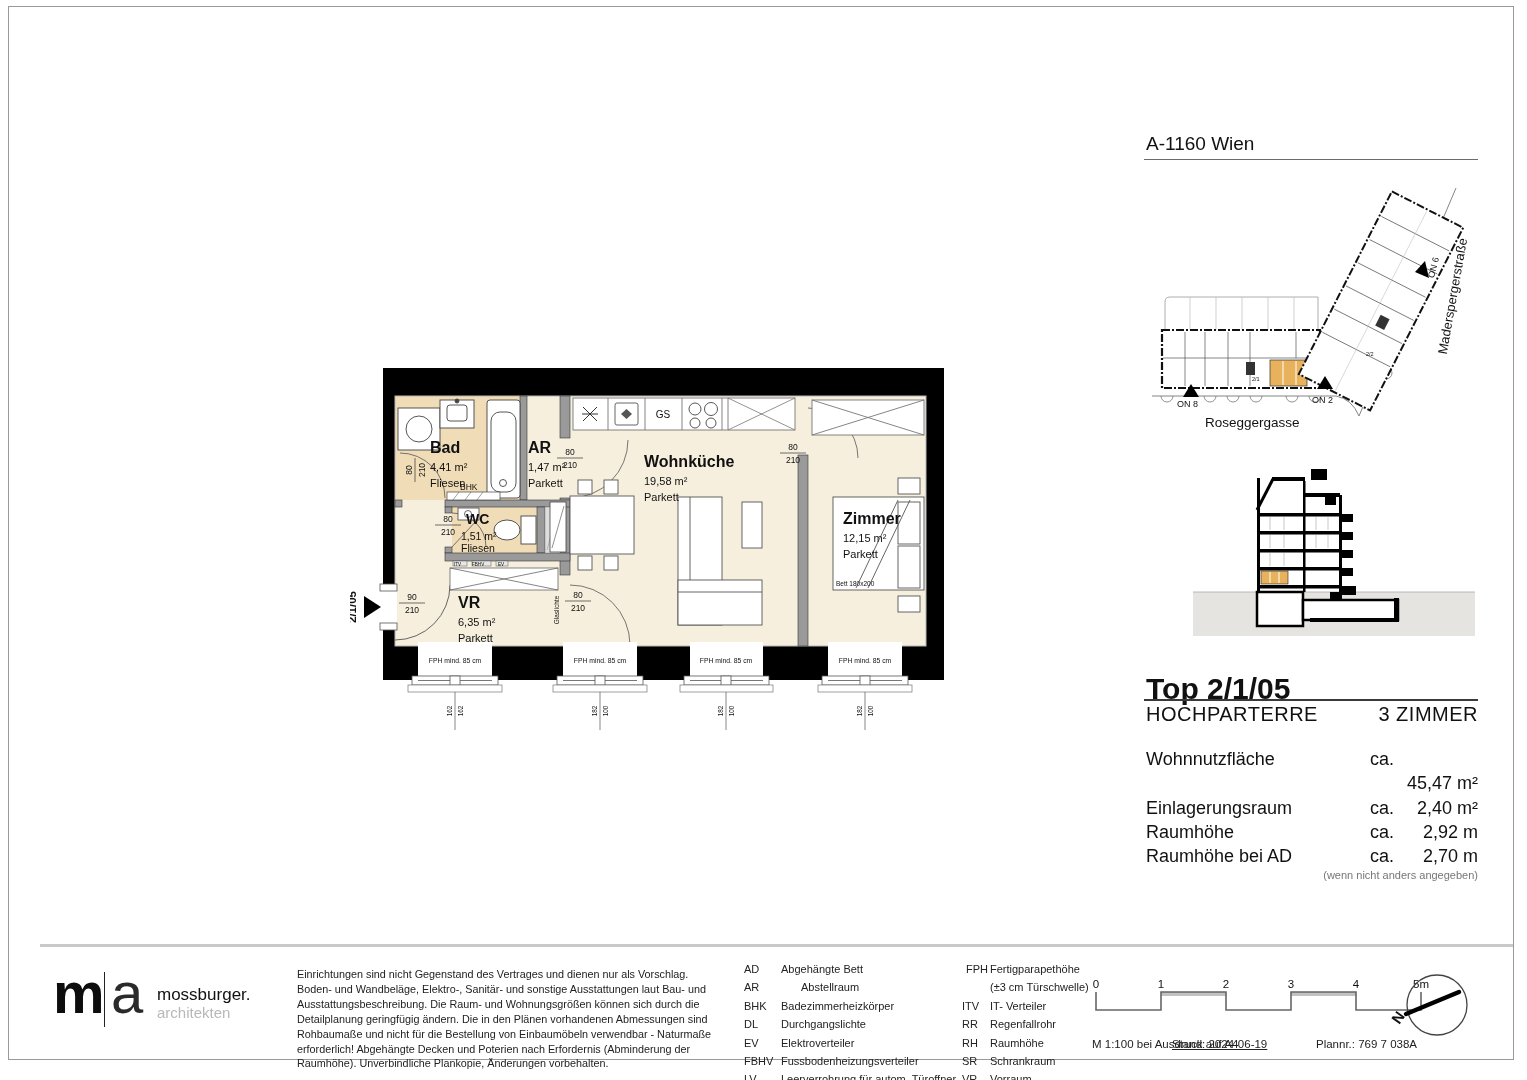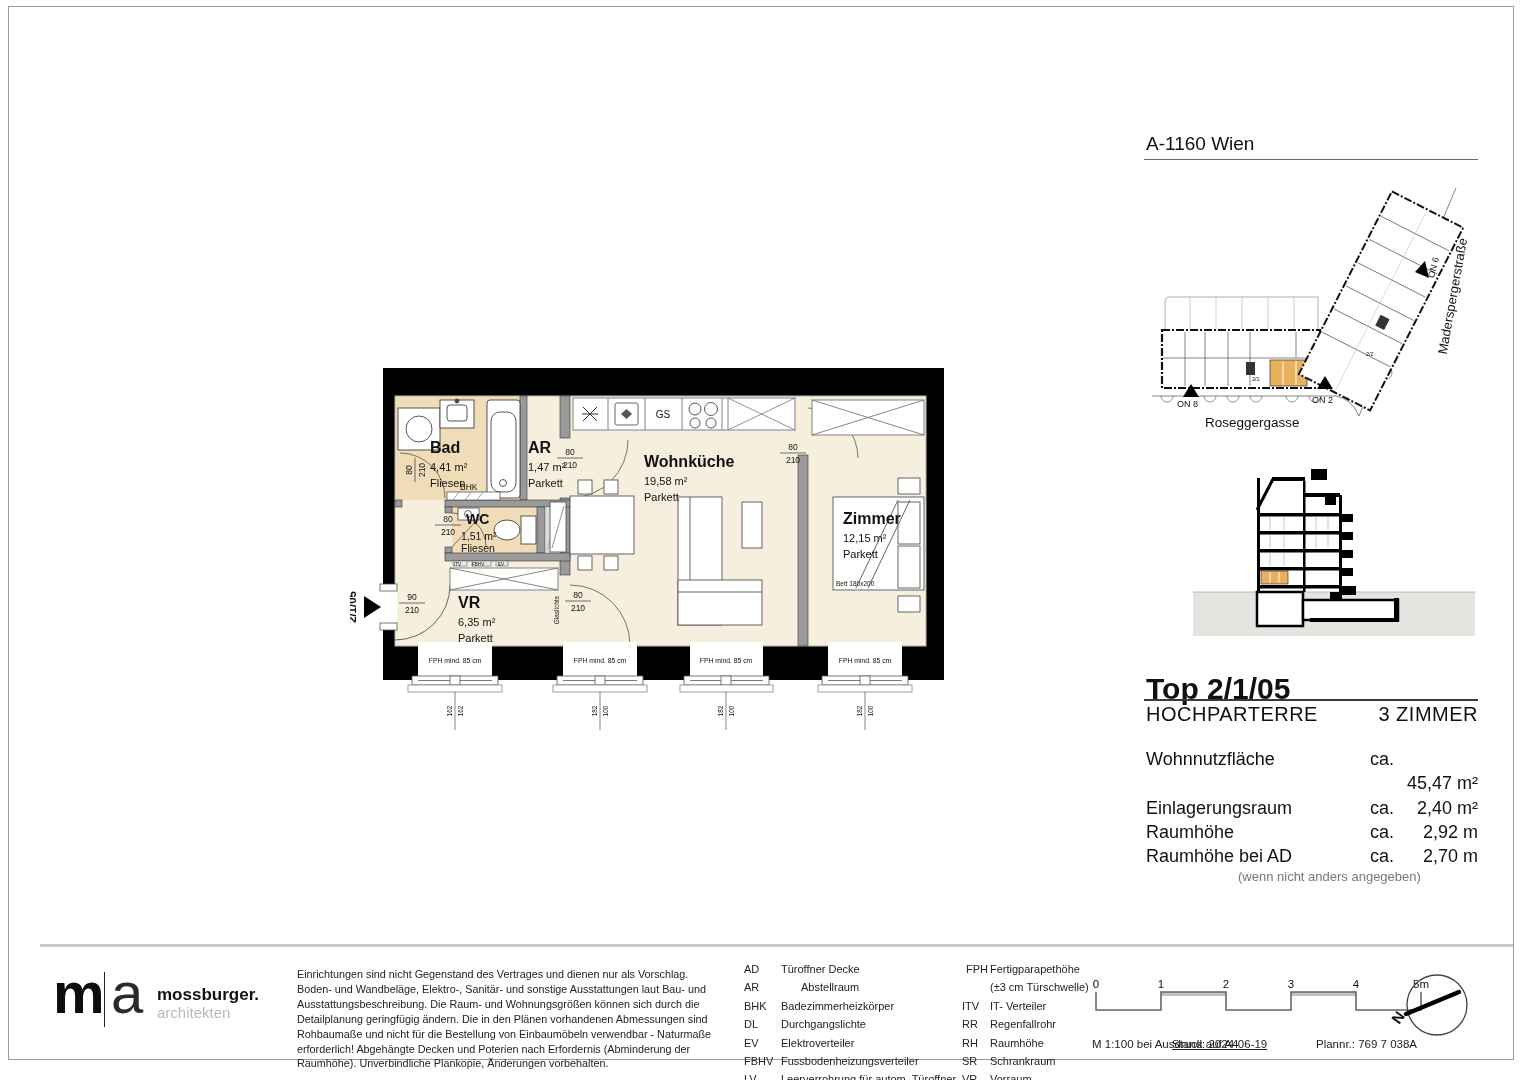--- a/index.html
+++ b/index.html
@@ -11,27 +11,27 @@
   .logo-text{font-family:"Liberation Serif",serif;font-weight:700;color:#5d7185;font-size:34px;letter-spacing:10px;}
   .h-title{font-size:28px;font-weight:700;letter-spacing:.5px;}
   .h-sub{font-size:19px;}
   .rule{background:#6b6b6b;height:1px;}
   .rule2{background:#3a3a3a;height:2px;}
   .top-label{font-size:30px;font-weight:700;}
   .floor-row{font-size:20px;letter-spacing:.5px;}
   .detail-label{font-size:18px;}
   .detail-ca{font-size:18px;}
   .detail-val{font-size:18px;text-align:right;}
-  .note{font-size:13px;color:#777;}
+  .note{font-size:11px;color:#777;text-align:right;}
   .disclaimer{font-size:10.8px;line-height:14.9px;color:#222;}
   .leg{font-size:11px;line-height:18.4px;color:#222;white-space:nowrap;}
   .scale-txt{font-size:11.5px;color:#222;white-space:nowrap;}
   .ma-m{font-size:58px;font-weight:800;color:#0d0d0d;line-height:1;}
   .ma-a{font-size:58px;font-weight:300;color:#2a2a2a;line-height:1;}
-  .ma-name{font-size:17px;font-weight:700;color:#111;line-height:1.1;}
+  .ma-name{font-size:17px;font-weight:400;color:#111;line-height:1.1;}
   .ma-sub{font-size:15px;color:#b8b8b8;line-height:1.1;}
 </style>
 </head>
 <body>
 
 <div class="page">
 
   <div class="abs frame" style="left:8px;top:6px;width:1504px;height:1052px;"></div>
 
 
@@ -468,21 +468,21 @@
     <span class="abs ma-a" style="left:58px;top:-4px;">a</span>
     <div class="abs ma-name" style="left:104px;top:18px;">mossburger.</div>
     <div class="abs ma-sub" style="left:104px;top:37px;">architekten</div>
   </div>
 
   <div class="abs disclaimer" style="left:297px;top:967px;width:427px;">Einrichtungen sind nicht Gegenstand des Vertrages und dienen nur als Vorschlag. Boden- und Wandbeläge, Elektro-, Sanitär- und sonstige Ausstattungen laut Bau- und Ausstattungsbeschreibung. Die Raum- und Wohnungsgrößen können sich durch die Detailplanung geringfügig ändern. Die in den Plänen vorhandenen Abmessungen sind Rohbaumaße und nicht für die Bestellung von Einbaumöbeln verwendbar - Naturmaße erforderlich! Abgehängte Decken und Poterien nach Erfordernis (Abminderung der Raumhöhe). Unverbindliche Plankopie, Änderungen vorbehalten.</div>
 
   <div class="abs" style="left:744px;top:960px;">
     <div class="leg">
         <span class="abs" style="left:0;">AD</span>
-        <span class="abs" style="left:37px;">Türoffner Decke</span>
+        <span class="abs" style="left:37px;">Abgehängte Bett</span>
       </div>
     <div class="leg" style="position:relative;top:18.4px;">
         <span class="abs" style="left:0;">AR</span>
         <span class="abs" style="left:37px;margin-left:20px;">Abstellraum</span>
       </div>
     <div class="leg" style="position:relative;top:36.8px;">
         <span class="abs" style="left:0;">BHK</span>
         <span class="abs" style="left:37px;">Badezimmerheizkörper</span>
       </div>
     <div class="leg" style="position:relative;top:55.2px;">

